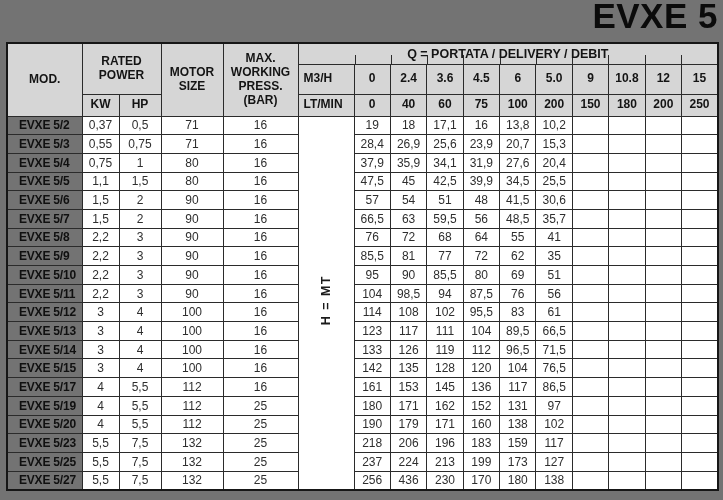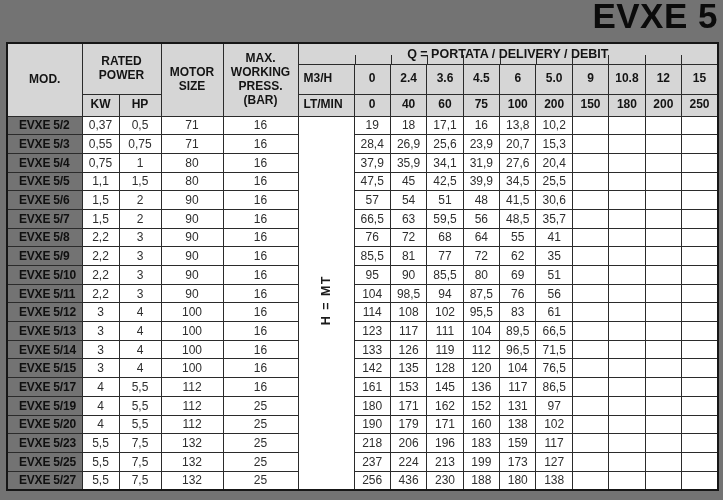--- a/index.html
+++ b/index.html
@@ -494,21 +494,21 @@
         </tr>
         <tr>
           <td class="model">EVXE 5/27</td>
           <td class="num">5,5</td>
           <td class="num">7,5</td>
           <td class="num">132</td>
           <td class="num">25</td>
           <td class="num">256</td>
           <td class="num">436</td>
           <td class="num">230</td>
-          <td class="num">188</td>
+          <td class="num">170</td>
           <td class="num">180</td>
           <td class="num">138</td>
           <td class="num"></td>
           <td class="num"></td>
           <td class="num"></td>
           <td class="num"></td>
         </tr>
       </tbody>
   </table>
 </div>

